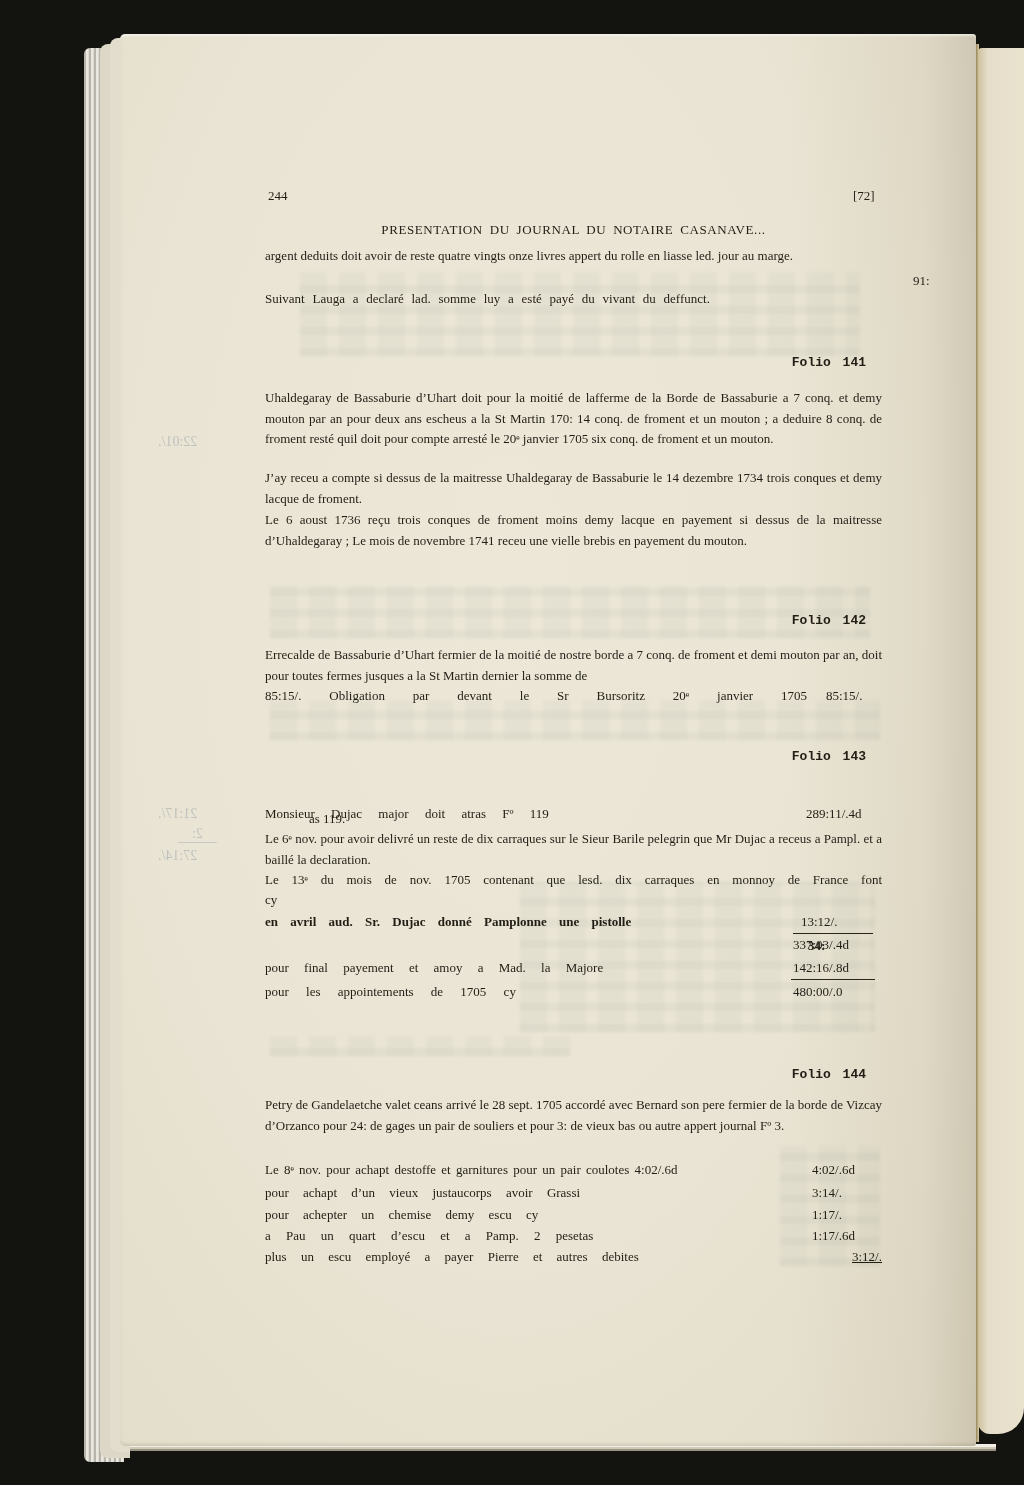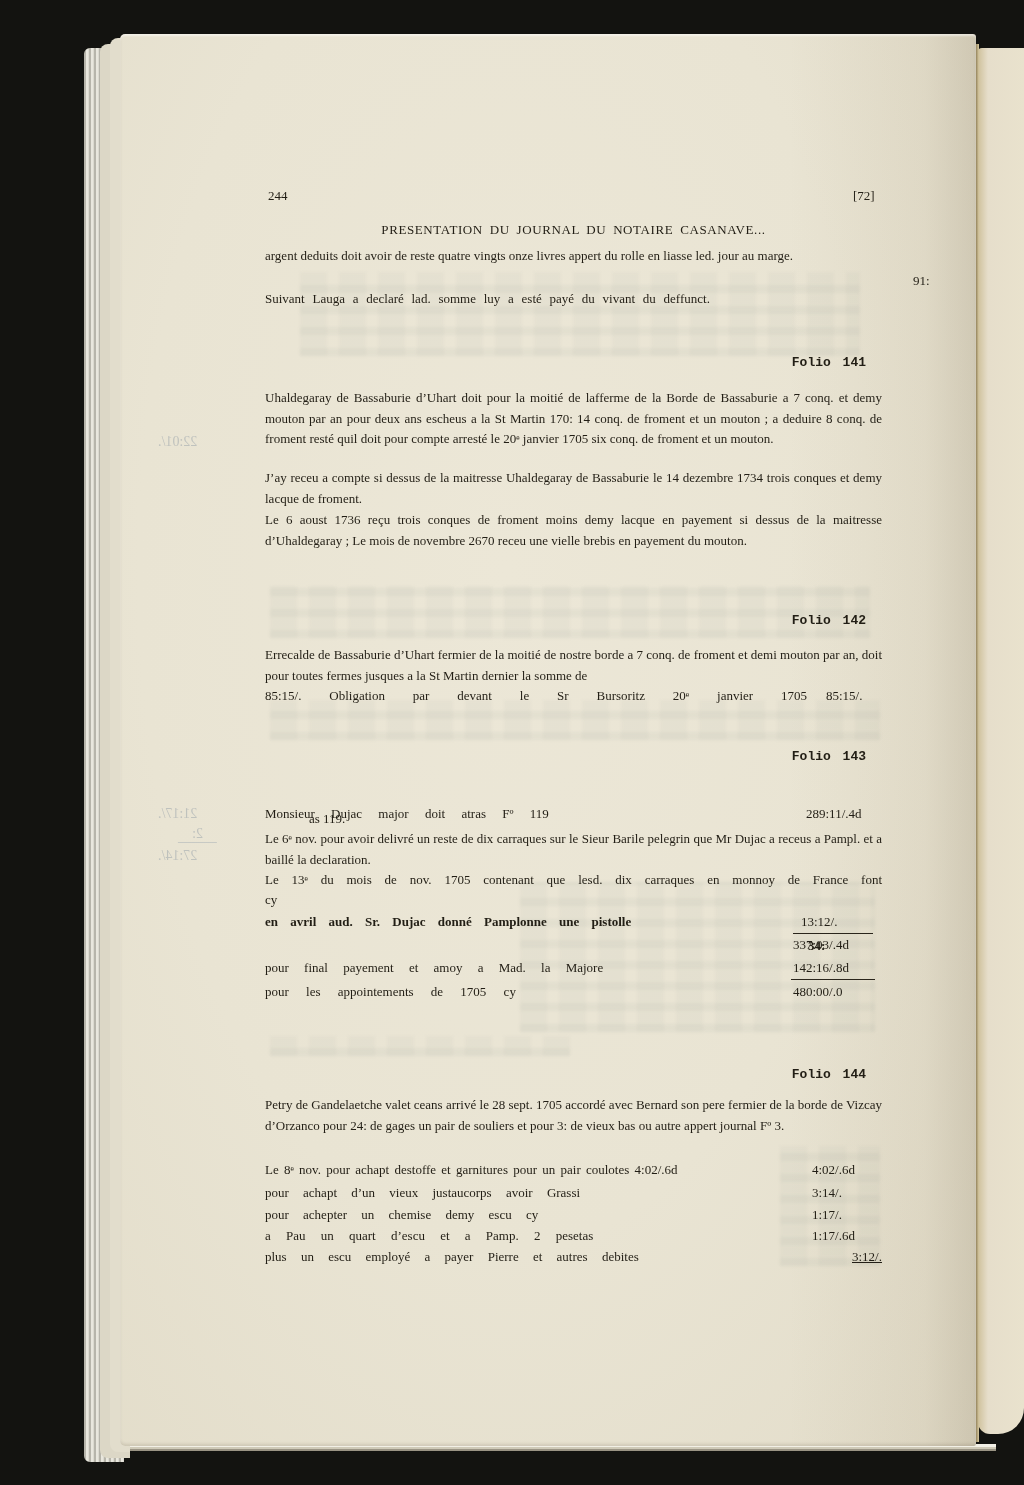--- a/index.html
+++ b/index.html
@@ -84,21 +84,21 @@
     <span class="txt title">PRESENTATION DU JOURNAL DU NOTAIRE CASANAVE...</span>
     <span class="txt href">[72]</span>
 
     <div class="txt col just" style="top:212px;">argent deduits doit avoir de reste quatre vingts onze livres appert du rolle en liasse led. jour au marge.</div>
     <span class="txt" style="left:793px;top:237px;">91:</span>
     <div class="txt col nowrap" style="top:255px;word-spacing:4.5px;">Suivant Lauga a declaré lad. somme luy a esté payé du vivant du deffunct.</div>
 
     <div class="txt folio" style="top:319px;">Folio 141</div>
     <div class="txt col just" style="top:354px;">Uhaldegaray de Bassaburie d’Uhart doit pour la moitié de lafferme de la Borde de Bassaburie a 7 conq. et demy mouton par an pour deux ans escheus a la St Martin 170: 14 conq. de froment et un mouton ; a deduire 8 conq. de froment resté quil doit pour compte arresté le 20ᵉ janvier 1705 six conq. de froment et un mouton.</div>
     <div class="txt col just" style="top:434px;">J’ay receu a compte si dessus de la maitresse Uhaldegaray de Bassaburie le 14 dezembre 1734 trois conques et demy lacque de froment.</div>
-    <div class="txt col just" style="top:476px;">Le 6 aoust 1736 reçu trois conques de froment moins demy lacque en payement si dessus de la maitresse d’Uhaldegaray ; Le mois de novembre 2670 receu une vielle brebis en payement du mouton.</div>
+    <div class="txt col just" style="top:476px;">Le 6 aoust 1736 reçu trois conques de froment moins demy lacque en payement si dessus de la maitresse d’Uhaldegaray ; Le mois de novembre 1741 receu une vielle brebis en payement du mouton.</div>
 
     <div class="txt folio" style="top:577px;">Folio 142</div>
     <div class="txt col just" style="top:611px;">Errecalde de Bassaburie d’Uhart fermier de la moitié de nostre borde a 7 conq. de froment et demi mouton par an, doit pour toutes fermes jusques a la St Martin dernier la somme de</div>
     <div class="txt flast nowrap" style="left:145px;top:652px;width:542px;">85:15/. Obligation par devant le Sr Bursoritz 20ᵉ janvier 1705</div>
     <span class="txt amt" style="left:706px;top:652px;">85:15/.</span>
 
     <div class="txt folio" style="top:713px;">Folio 143</div>
     <div class="txt" style="left:145px;top:775px;margin-left:44px;">as 119.</div>
 
     <div class="txt nowrap" style="left:145px;top:770px;word-spacing:13px;">Monsieur Dujac major doit atras Fº 119</div>

